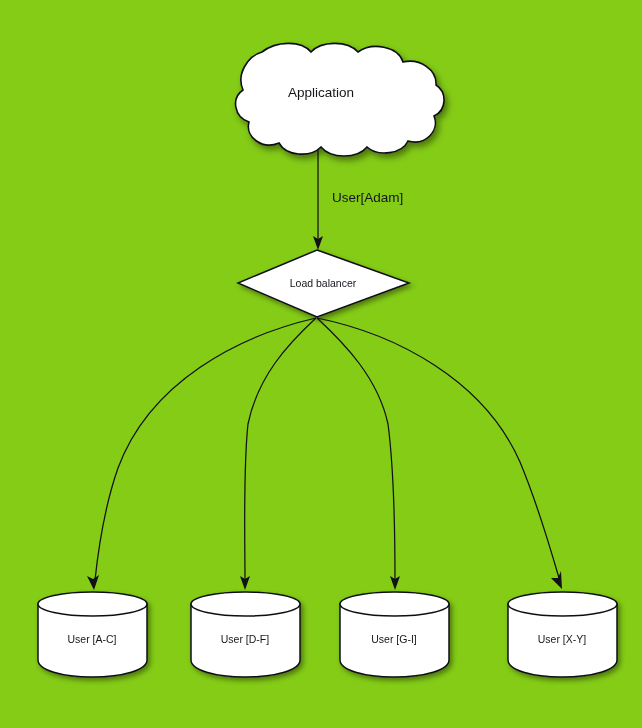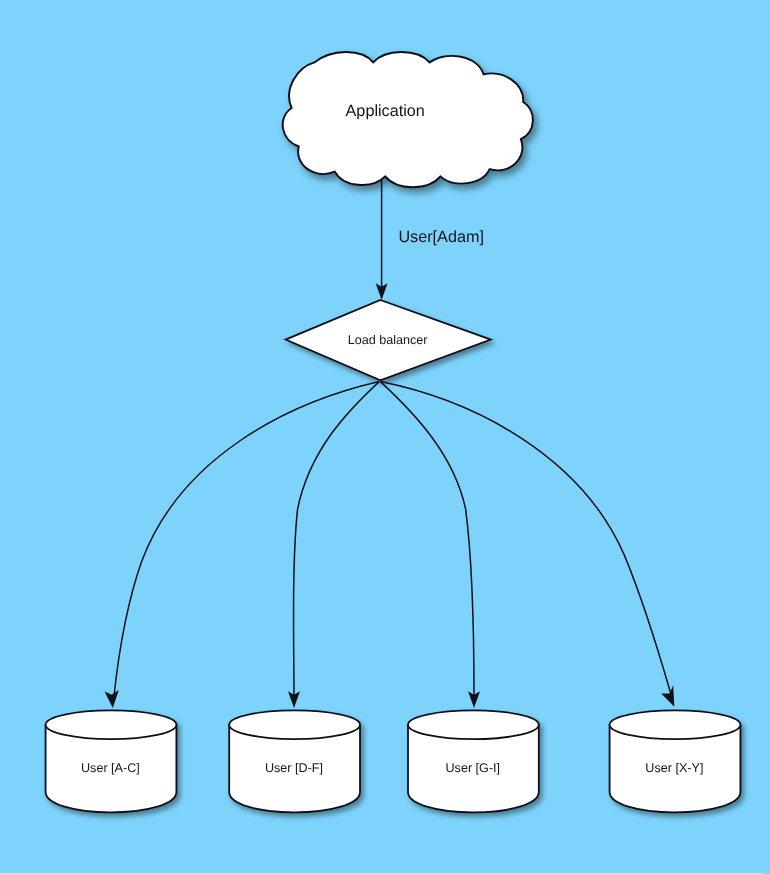--- a/index.html
+++ b/index.html
@@ -8,21 +8,21 @@
     background: #ffffff;
   }
   body {
     font-family: "Liberation Sans", sans-serif;
     -webkit-font-smoothing: antialiased;
   }
   #canvas {
     position: relative;
     width: 642px;
     height: 728px;
-    background: #7dd3fc;
+    background: #84cc16;
     overflow: hidden;
   }
   #diagram-svg {
     position: absolute;
     left: 0;
     top: 0;
     width: 642px;
     height: 728px;
   }
   .node-label {

